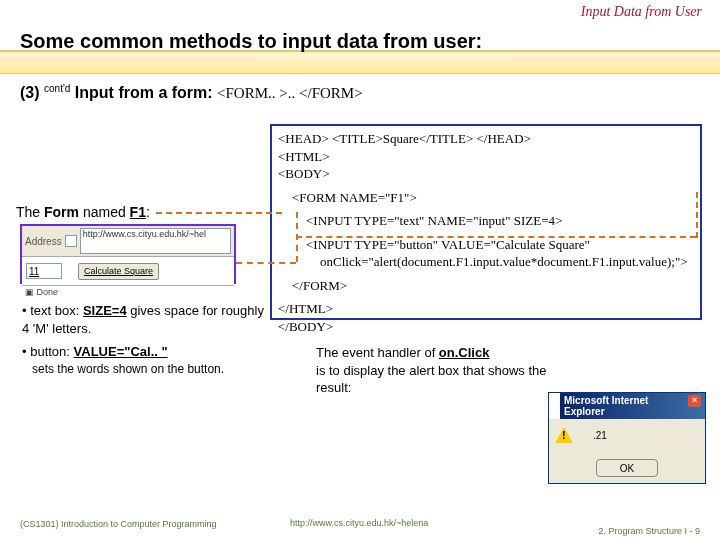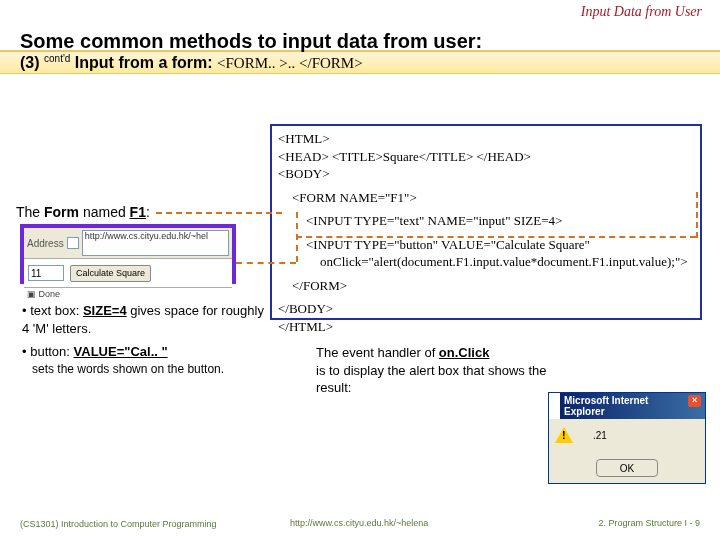--- a/index.html
+++ b/index.html
@@ -1,91 +1,91 @@
 <!DOCTYPE html>
 <html><head>
 <meta charset="utf-8">
 <style>
   * { margin: 0; padding: 0; box-sizing: border-box; }
   body { width: 720px; height: 540px; font-family: Arial, sans-serif; background: #fff; position: relative; overflow: hidden; }
   .slide { width: 100%; height: 100%; position: relative; padding: 8px 20px 0 20px; }
   .header-band { position: absolute; top: 50px; left: 0; right: 0; height: 24px; background: linear-gradient(to bottom, #fff4d6, #ffeaa0); border-top: 2px solid #e8c860; border-bottom: 1px solid #e8c860; z-index: 0; }
   .top-right { position: absolute; top: 4px; right: 18px; font-family: 'Times New Roman', serif; font-style: italic; font-size: 14px; color: #a02030; z-index: 2; }
   .title { position: relative; font-size: 20px; font-weight: bold; color: #000; margin-top: 22px; z-index: 2; }
-  .subhead { position: relative; font-size: 16px; z-index: 2; }
+  .subhead { position: relative; font-size: 16px; margin-top: 30px; z-index: 2; }
   .subhead .num, .subhead .bold { font-weight: bold; }
   .subhead .contd { font-size: 10px; vertical-align: super; }
   .subhead .formtag { font-family: 'Times New Roman', serif; font-size: 15px; }
   .code-box { position: absolute; top: 124px; left: 270px; width: 432px; height: 196px; border: 2px solid #2030a0; background: #fff; font-family: 'Times New Roman', serif; font-size: 13px; line-height: 1.35; padding: 4px 6px; z-index: 2; }
   .code-box .indent { margin-left: 14px; }
   .file-label { position: absolute; top: 120px; right: 15px; background: #ffff80; border: 1px solid #888; padding: 1px 4px; font-size: 12px; z-index: 5; }
   .file-underline { text-decoration: underline; }
   .form-label { position: absolute; top: 204px; left: 16px; font-size: 14px; z-index: 2; }
   .form-label b { font-weight: bold; }
   .form-label .u { text-decoration: underline; }
-  .browser-mock { position: absolute; top: 224px; left: 20px; width: 216px; height: 60px; border: 4px solid #6d28d9; background: #ece9d8; font-size: 10px; z-index: 2; }
+  .browser-mock { position: absolute; top: 224px; left: 20px; width: 216px; height: 60px; border: 2px solid #6d28d9; background: #ece9d8; font-size: 10px; z-index: 2; }
   .browser-mock .addrbar { display: flex; align-items: center; gap: 3px; padding: 2px 3px; border-bottom: 1px solid #aaa; }
   .browser-mock .addr-label { color: #555; }
   .browser-mock .addr-input { flex: 1; background: #fff; border: 1px solid #7b9ebd; height: 26px; font-size: 9px; padding: 0 2px; overflow: hidden; white-space: nowrap; color: #333; }
   .browser-mock .addr-icon { width: 12px; height: 12px; background: #fff; border: 1px solid #7b9ebd; display: inline-block; }
-  .browser-mock .content { background: #fff; height: 28px; padding: 4px; display: flex; align-items: center; gap: 6px; }
+  .browser-mock .content { background: #fff; height: 28px; padding: 4px; display: flex; align-items: center; gap: 16px; text-decoration: underline; }
   .browser-mock .tiny-input { width: 36px; height: 16px; border: 1px solid #7b9ebd; font-size: 10px; padding: 0 2px; }
   .browser-mock .tiny-btn { height: 17px; border: 1px solid #888; background: #ece9d8; font-size: 9px; padding: 0 5px; border-radius: 2px; }
   .browser-mock .statusbar { display: flex; align-items: center; gap: 3px; padding: 1px 3px; font-size: 9px; color: #444; border-top: 1px solid #aaa; }
   .bullet1 { position: absolute; top: 302px; left: 22px; width: 246px; font-size: 13px; line-height: 1.35; z-index: 2; }
   .bullet2 { position: absolute; top: 344px; left: 22px; width: 220px; font-size: 13px; line-height: 1.3; z-index: 2; }
   .bullet2 .sub { font-size: 12px; }
   .right-text { position: absolute; top: 344px; left: 316px; width: 240px; font-size: 13px; line-height: 1.35; z-index: 2; }
   .right-text .u { text-decoration: underline; font-weight: bold; }
   .alert-mock { position: absolute; top: 392px; left: 548px; width: 158px; border: 1px solid #003399; font-size: 10px; z-index: 3; }
   .alert-mock .titlebar { background: linear-gradient(to right, #0a246a, #3a6ea5); color: #fff; font-weight: bold; padding: 2px 4px; font-size: 10px; display: flex; justify-content: space-between; align-items: flex-start; margin-left: 11px; }
   .alert-mock .close { width: 13px; height: 12px; background: #e85030; color: #fff; text-align: center; line-height: 11px; border-radius: 2px; font-size: 9px; }
   .alert-mock .body { background: #ece9d8; padding: 8px 6px 6px 6px; }
   .alert-mock .msgrow { display: flex; align-items: center; gap: 20px; margin-bottom: 16px; }
   .alert-mock .warn-icon { width: 0; height: 0; border-left: 9px solid transparent; border-right: 9px solid transparent; border-bottom: 16px solid #ffcc00; position: relative; }
   .alert-mock .warn-icon::after { content: "!"; position: absolute; top: 2px; left: -2px; font-size: 11px; font-weight: bold; color: #000; }
   .alert-mock .okbtn { display: block; margin: 0 auto; width: 62px; height: 18px; border: 1px solid #888; background: #ece9d8; font-size: 10px; border-radius: 4px; }
   .footer-left { position: absolute; bottom: 10px; left: 20px; font-size: 9px; color: #5a7a3a; line-height: 1.2; z-index: 2; }
   .footer-mid { position: absolute; bottom: 12px; left: 290px; font-size: 9px; color: #5a7a3a; z-index: 2; }
-  .footer-right { position: absolute; bottom: 12px; right: 20px; font-size: 9px; color: #5a7a3a; z-index: 2; }
+  .footer-right { position: absolute; bottom: 4px; right: 20px; font-size: 9px; color: #5a7a3a; z-index: 2; }
   .dash-y { position: absolute; border-left: 2px dashed #d87020; z-index: 3; }
   .dash-x { position: absolute; border-top: 2px dashed #d87020; z-index: 3; }
 </style>
 </head>
 <body>
 
 <div class="slide">
   <div class="header-band"></div>
   <div class="top-right">Input Data from User</div>
   <div class="title">Some common methods to input data from user:</div>
 
   <div class="subhead">
     <span class="num">(3)</span>
     <span class="contd">cont'd</span>
     <span class="bold">Input from a form:</span>
     <span class="formtag">&lt;FORM.. &gt;.. &lt;/FORM&gt;</span>
   </div>
 
 
   <div class="code-box">
+    <div>&lt;HEAD&gt; &lt;TITLE&gt;Square&lt;/TITLE&gt; &lt;/HEAD&gt;</div>
     <div>&lt;HTML&gt;</div>
-    <div>&lt;HEAD&gt; &lt;TITLE&gt;Square&lt;/TITLE&gt; &lt;/HEAD&gt;</div>
     <div>&lt;BODY&gt;</div>
     <div style="height:6px"></div>
     <div class="indent">&lt;FORM NAME="F1"&gt;</div>
     <div style="height:6px"></div>
     <div class="indent" style="margin-left:28px">&lt;INPUT TYPE="text" NAME="input" SIZE=4&gt;</div>
     <div style="height:6px"></div>
     <div class="indent" style="margin-left:28px">&lt;INPUT TYPE="button" VALUE="Calculate Square"</div>
     <div class="indent" style="margin-left:42px">onClick="alert(document.F1.input.value*document.F1.input.value);"&gt;</div>
     <div style="height:6px"></div>
     <div class="indent">&lt;/FORM&gt;</div>
     <div style="height:6px"></div>
+    <div>&lt;/HTML&gt;</div>
     <div>&lt;/BODY&gt;</div>
-    <div>&lt;/HTML&gt;</div>
   </div>
 
   <div class="form-label">
     <span>The </span><b>Form</b><span> named </span><b class="u">F1</b><span>:</span>
   </div>
 
   <div class="browser-mock">
     <div class="addrbar">
       <span class="addr-label">Address</span>
       <span class="addr-icon"></span>

